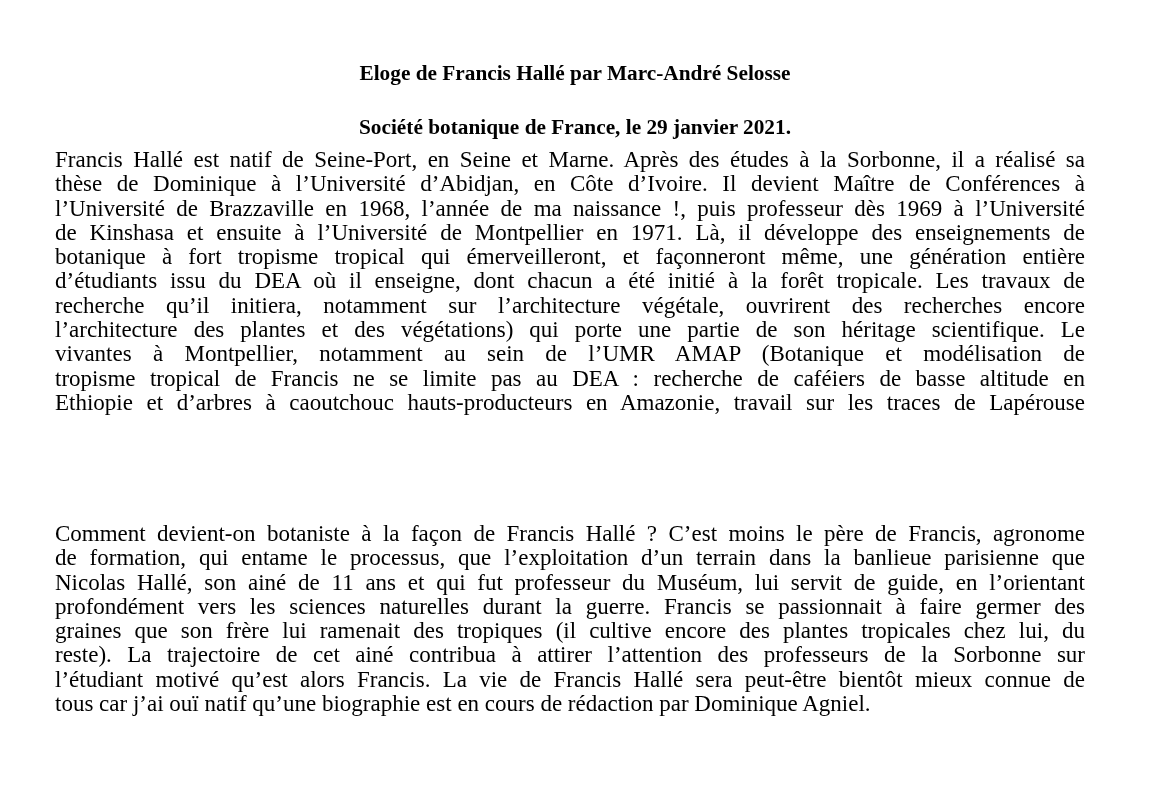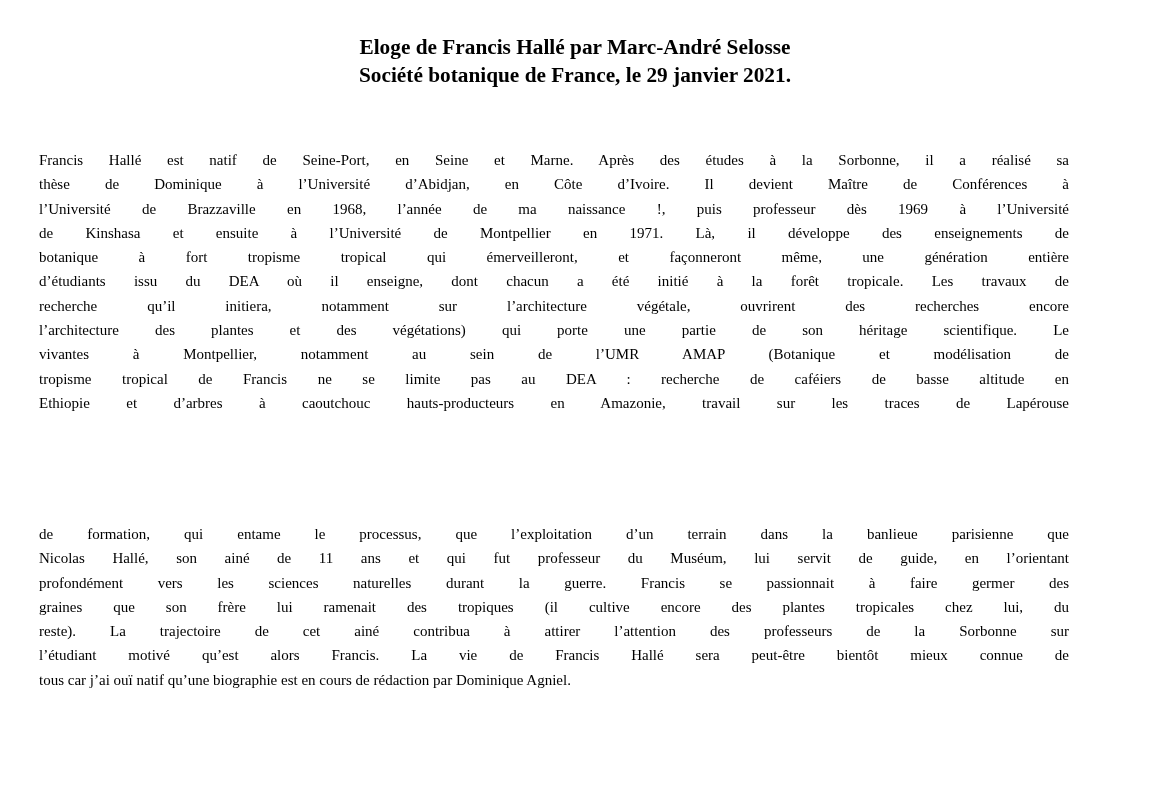--- a/index.html
+++ b/index.html
@@ -21,26 +21,27 @@
       top: 33px;
       width: 1150px;
       text-align: center;
       font-weight: bold;
       font-size: 21.3px;
       line-height: 28px;
     }
     .title-line {
       display: block;
       white-space: nowrap;
+      margin-top: 26px;
     }
     .para {
       position: absolute;
-      left: 39px;
+      left: 55px;
       width: 1030px;
-      font-size: 15px;
+      font-size: 23px;
       line-height: 24.3px;
     }
     .para-1 { top: 148px; }
     .para-2 { top: 522px; }
     .line {
       display: block;
       height: 24.3px;
       white-space: nowrap;
       text-align: justify;
       text-align-last: justify;
@@ -66,20 +67,21 @@
   <span class="line">botanique à fort tropisme tropical qui émerveilleront, et façonneront même, une génération entière</span>
   <span class="line">d’étudiants issu du DEA où il enseigne, dont chacun a été initié à la forêt tropicale. Les travaux de</span>
   <span class="line">recherche qu’il initiera, notamment sur l’architecture végétale, ouvrirent des recherches encore</span>
   <span class="line">l’architecture des plantes et des végétations) qui porte une partie de son héritage scientifique. Le</span>
   <span class="line">vivantes à Montpellier, notamment au sein de l’UMR AMAP (Botanique et modélisation de</span>
   <span class="line">tropisme tropical de Francis ne se limite pas au DEA : recherche de caféiers de basse altitude en</span>
   <span class="line">Ethiopie et d’arbres à caoutchouc hauts-producteurs en Amazonie, travail sur les traces de Lapérouse</span>
 </div>
 
 <div class="para para-2">
+  <span class="line">Comment devient-on botaniste à la façon de Francis Hallé ? C’est moins le père de Francis, agronome</span>
   <span class="line">de formation, qui entame le processus, que l’exploitation d’un terrain dans la banlieue parisienne que</span>
   <span class="line">Nicolas Hallé, son ainé de 11 ans et qui fut professeur du Muséum, lui servit de guide, en l’orientant</span>
   <span class="line">profondément vers les sciences naturelles durant la guerre. Francis se passionnait à faire germer des</span>
   <span class="line">graines que son frère lui ramenait des tropiques (il cultive encore des plantes tropicales chez lui, du</span>
   <span class="line">reste). La trajectoire de cet ainé contribua à attirer l’attention des professeurs de la Sorbonne sur</span>
   <span class="line">l’étudiant motivé qu’est alors Francis. La vie de Francis Hallé sera peut-être bientôt mieux connue de</span>
   <span class="line last">tous car j’ai ouï natif qu’une biographie est en cours de rédaction par Dominique Agniel.</span>
 </div>
 
 </body></html>

